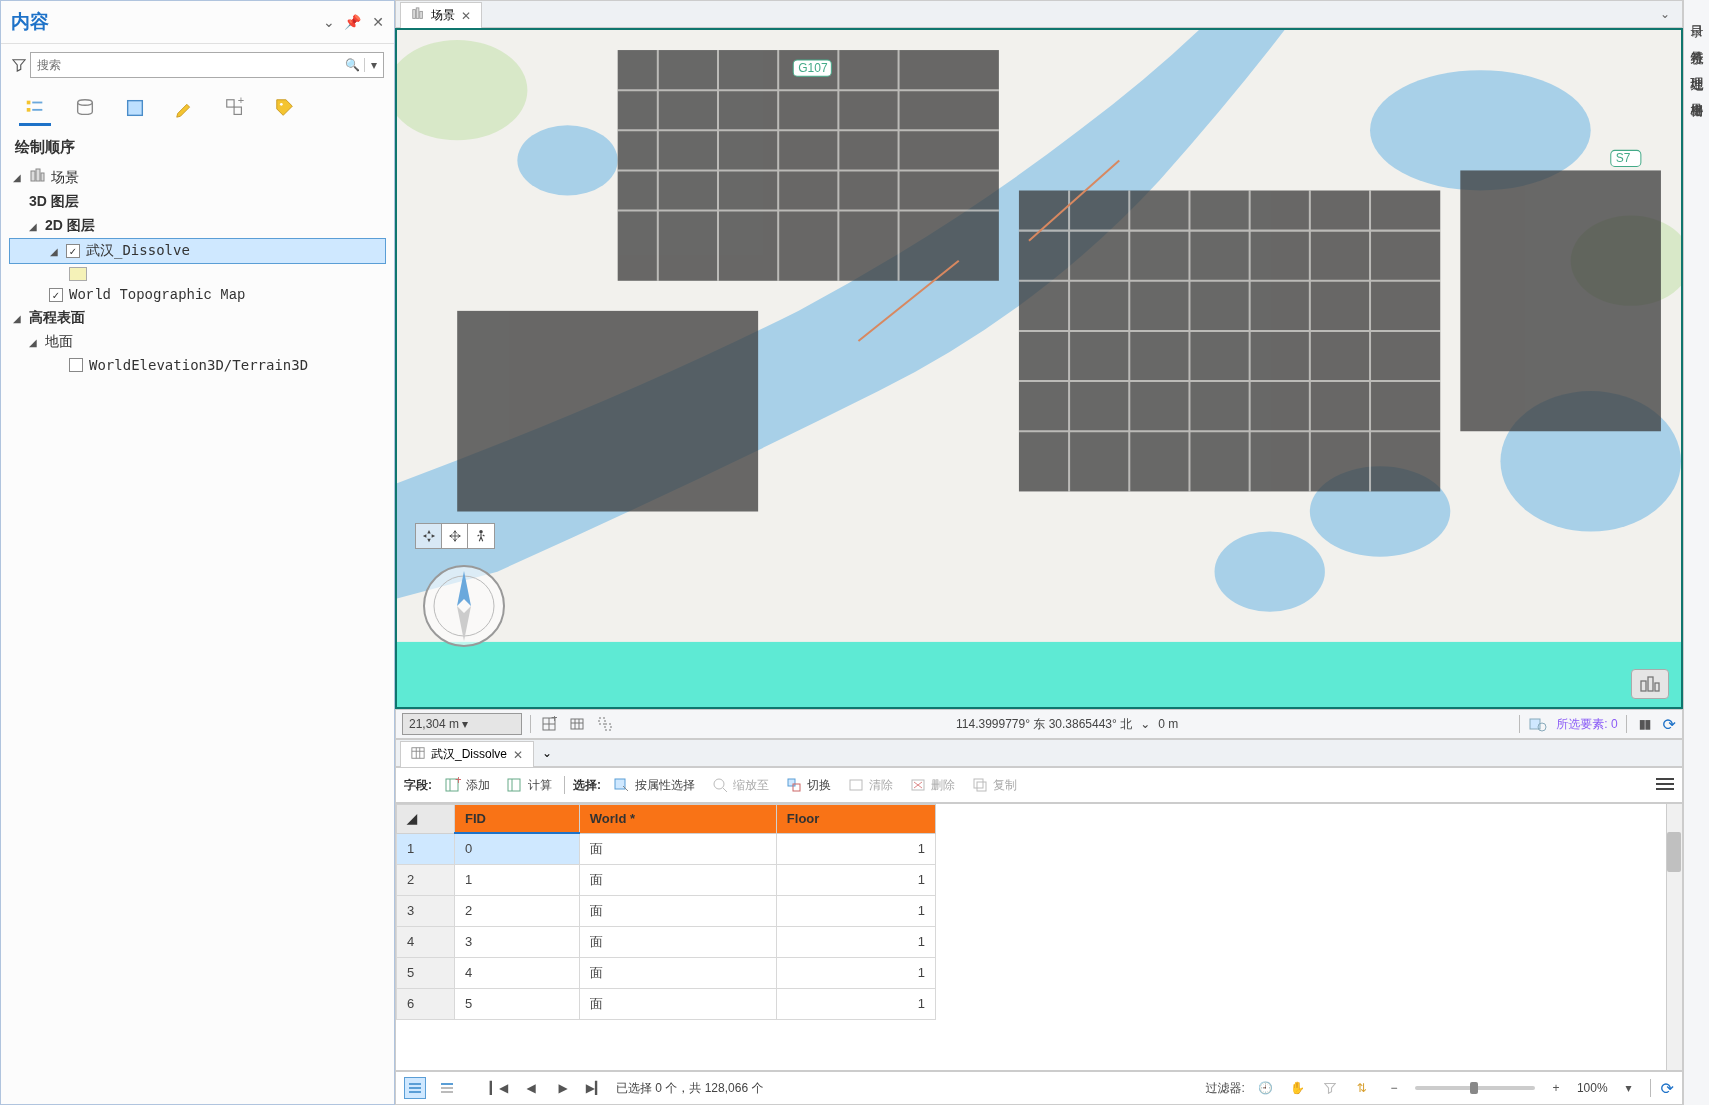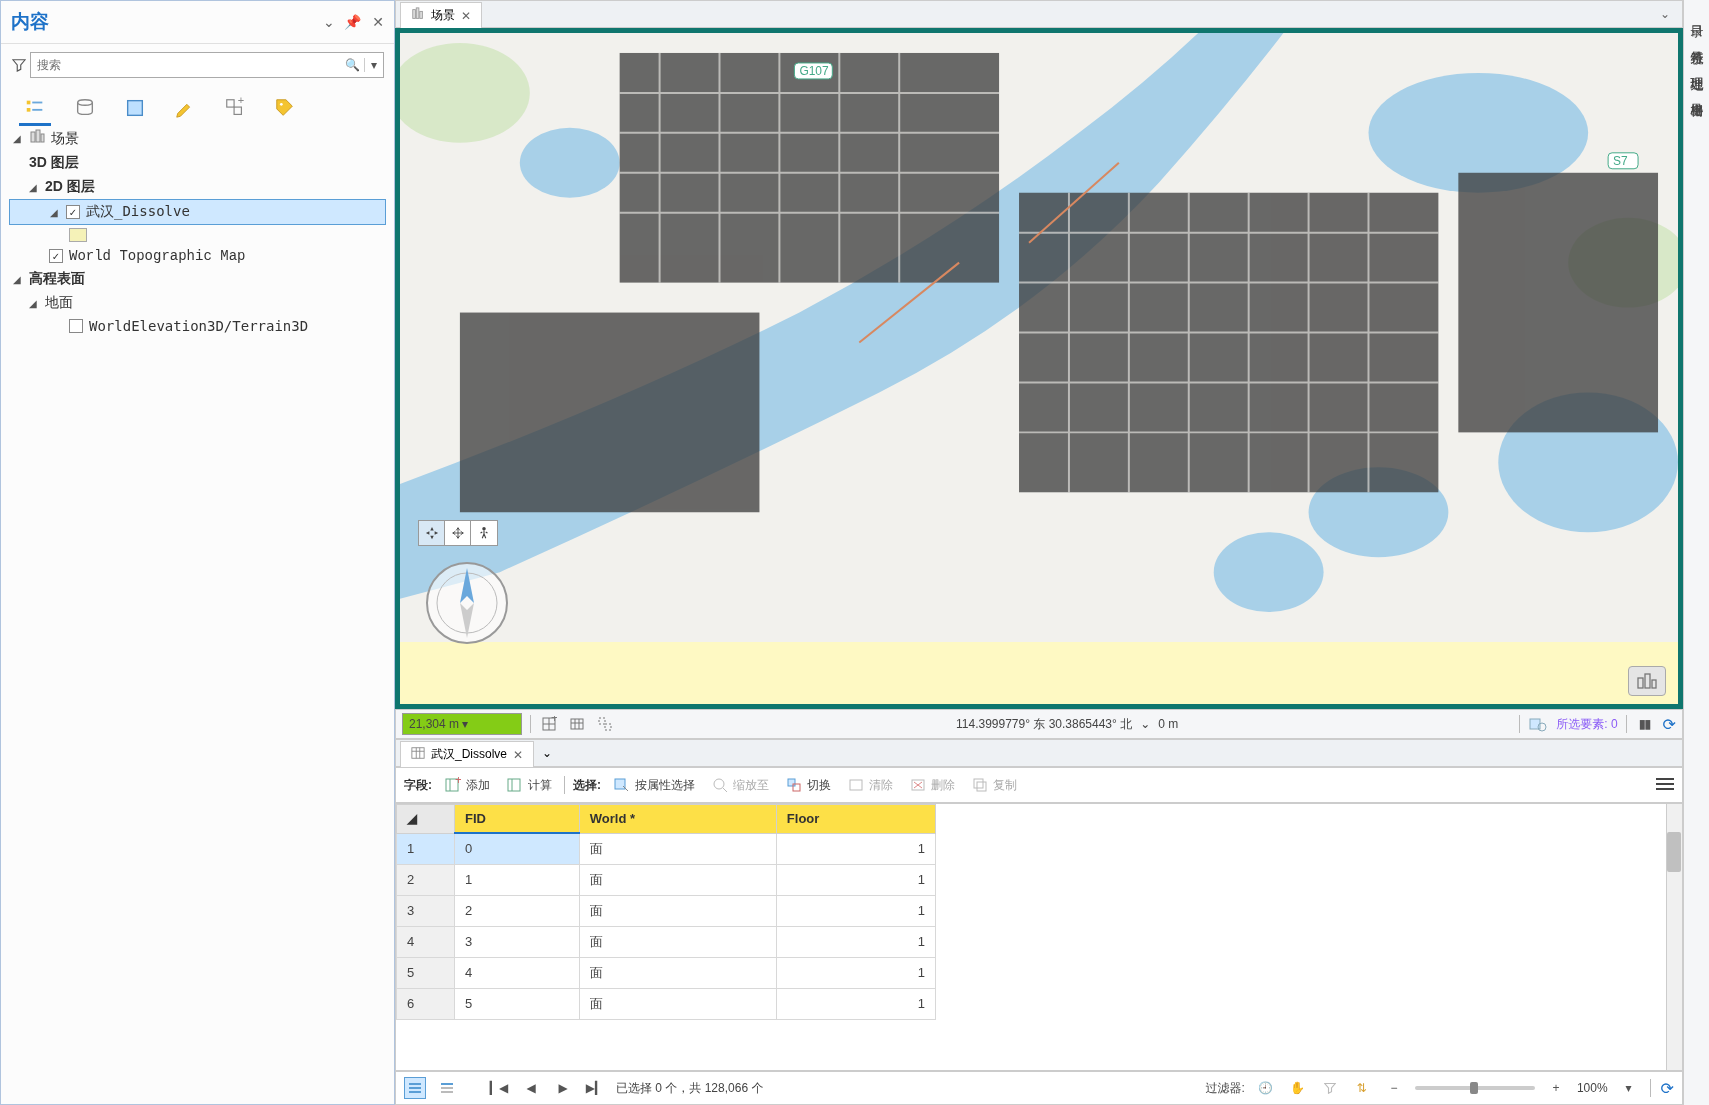--- a/index.html
+++ b/index.html
@@ -44,53 +44,53 @@
 
 
 .tab-bar { height: 28px; background: #eef1f4; border: 1px solid #ccc; display: flex; align-items: center; padding: 0 4px; gap: 4px; }
 .tab { display: flex; align-items: center; gap: 6px; padding: 4px 10px; background: #fafbfc; border: 1px solid #ccc; border-bottom: none; height: 26px; margin-top: 2px; }
 .tab.active { background: #fff; }
 .tab-close { color: #666; cursor: pointer; }
 .tab-bar .spacer { flex: 1; }
 .tab-bar .dd-caret { color: #666; padding: 0 8px; cursor: pointer; }
 
 
-.map-viewport { flex: 1; position: relative; border: 5px solid #0f766e; overflow: hidden; background: #fef9c3; text-decoration: underline; }
+.map-viewport { flex: 1; position: relative; border: 2px solid #0f766e; overflow: hidden; background: #5eead4; text-decoration: underline; }
 .map-bg { position: absolute; inset: 0; }
 .compass { position: absolute; left: 22px; bottom: 56px; width: 90px; height: 90px; }
 .nav-tools { position: absolute; left: 18px; bottom: 158px; display: flex; background: #fff; border: 1px solid #999; }
 .nav-tools div { width: 26px; height: 24px; border-right: 1px solid #999; display: flex; align-items: center; justify-content: center; cursor: pointer; }
 .nav-tools div:last-child { border-right: none; }
 .nav-tools div.active { background: #d8e8f5; }
 .scale-badge { position: absolute; right: 12px; bottom: 8px; width: 38px; height: 30px; background: #e5e5e5; border: 1px solid #aaa; border-radius: 4px; display: flex; align-items: center; justify-content: center; }
 
 
 .map-status { height: 30px; background: #f5f6f8; border: 1px solid #ccc; display: flex; align-items: center; padding: 0 6px; gap: 8px; font-family: 'Consolas', monospace; font-size: 14px; color: #444; }
-.scale-input { width: 120px; height: 22px; border: 1px solid #999; background: #84cc16; display: flex; align-items: center; padding: 0 6px; }
+.scale-input { width: 120px; height: 22px; border: 1px solid #999; background: #e5e5e5; display: flex; align-items: center; padding: 0 6px; }
 .scale-input span { flex: 1; }
 .sep { width: 1px; height: 18px; background: #bbb; }
 .status-icon { width: 20px; height: 20px; display: flex; align-items: center; justify-content: center; cursor: pointer; color: #555; }
 .map-status .spacer { flex: 1; }
 .refresh-btn { color: #1e72c8; font-size: 16px; cursor: pointer; }
 
 
 .table-tab-bar { height: 28px; background: #eef1f4; border: 1px solid #ccc; display: flex; align-items: center; padding: 0 4px; gap: 4px; }
 
 
 .table-toolbar { height: 36px; background: #fff; border: 1px solid #ccc; display: flex; align-items: center; padding: 0 8px; gap: 8px; color: #444; font-size: 14px; }
 .tb-label { font-weight: 600; color: #333; }
 .tb-btn { display: flex; align-items: center; gap: 4px; cursor: pointer; padding: 2px 4px; }
 .tb-btn.disabled { color: #aaa; }
 .tb-icon { width: 18px; height: 18px; display: inline-flex; align-items: center; justify-content: center; }
 .menu-burger { margin-left: auto; cursor: pointer; }
 
 
 .table-container { height: 268px; background: #fff; border: 1px solid #ccc; overflow: auto; position: relative; }
 .data-table { border-collapse: collapse; width: 540px; }
-.data-table th { background: #fde047; border: 1px solid #d0d0d0; padding: 6px 10px; text-align: left; font-weight: 600; color: #333; font-size: 13px; position: sticky; top: 0; }
+.data-table th { background: #f97316; border: 1px solid #d0d0d0; padding: 6px 10px; text-align: left; font-weight: 600; color: #333; font-size: 13px; position: sticky; top: 0; }
 .data-table th.rownum-h { width: 58px; background: #e8e8e8; }
 .data-table th.sel { border-bottom: 2px solid #1e72c8; }
 .data-table td { border: 1px solid #d8d8d8; padding: 6px 10px; color: #444; font-size: 13px; }
 .data-table td.rownum { background: #f0f0f0; text-align: left; }
 .data-table tr.cursor td.rownum { background: #cfe8ff; }
 .data-table tr.cursor td.fid-cell { background: #cfe8ff; }
 .data-table td.right { text-align: right; }
 .table-scroll-track { position: absolute; right: 0; top: 0; bottom: 0; width: 16px; background: #f0f0f0; border-left: 1px solid #ccc; }
 .table-scroll-thumb { position: absolute; right: 1px; top: 28px; width: 14px; height: 40px; background: #c0c0c0; border-radius: 2px; }
 
@@ -163,20 +163,21 @@
           <text x="15" y="8" font-size="10" fill="#888">+</text>
         </svg>
     </div>
     <div class="tool-icon">
       <svg viewBox="0 0 24 24">
           <path d="M3 3h10l7 7-10 10-7-7V3z" fill="#f4c430" stroke="#c89820" stroke-width="1"></path>
           <circle cx="8" cy="8" r="1.5" fill="#fff"></circle>
         </svg>
     </div>
   </div>
+  <div class="section-title">绘制顺序</div>
   <div class="tree">
     <div class="tree-item">
       <span class="tree-toggle">◢</span>
       <span class="scene-icon">
         <svg width="16" height="16" viewBox="0 0 16 16">
             <rect x="2" y="3" width="4" height="10" fill="#ddd" stroke="#888"></rect>
             <rect x="7" y="1" width="4" height="12" fill="#ddd" stroke="#888"></rect>
             <rect x="12" y="5" width="3" height="8" fill="#ddd" stroke="#888"></rect>
           </svg>
       </span>

